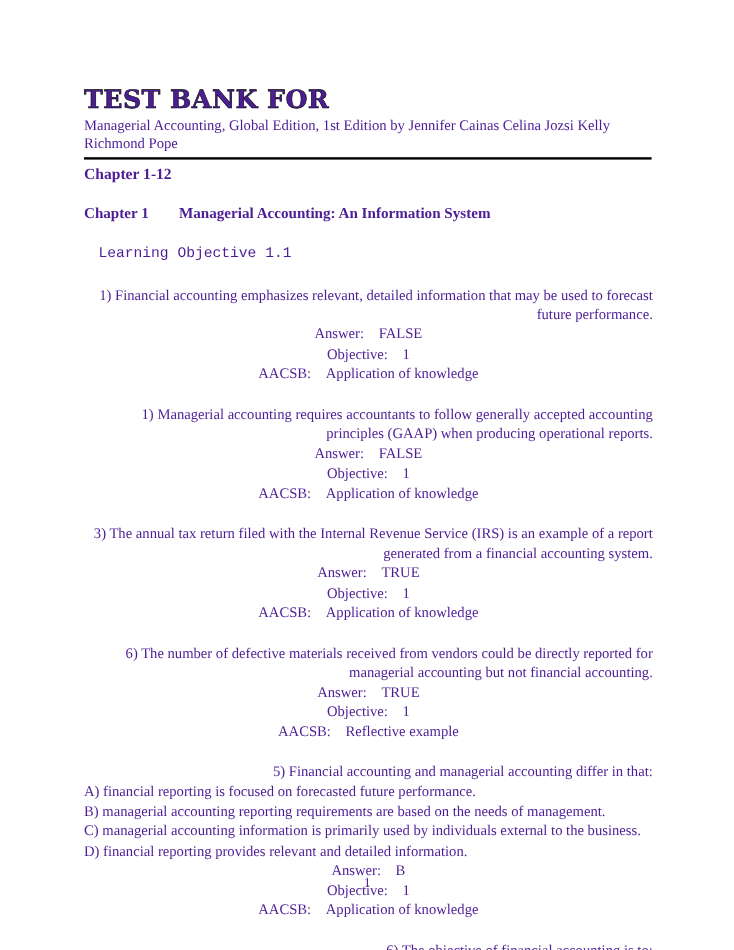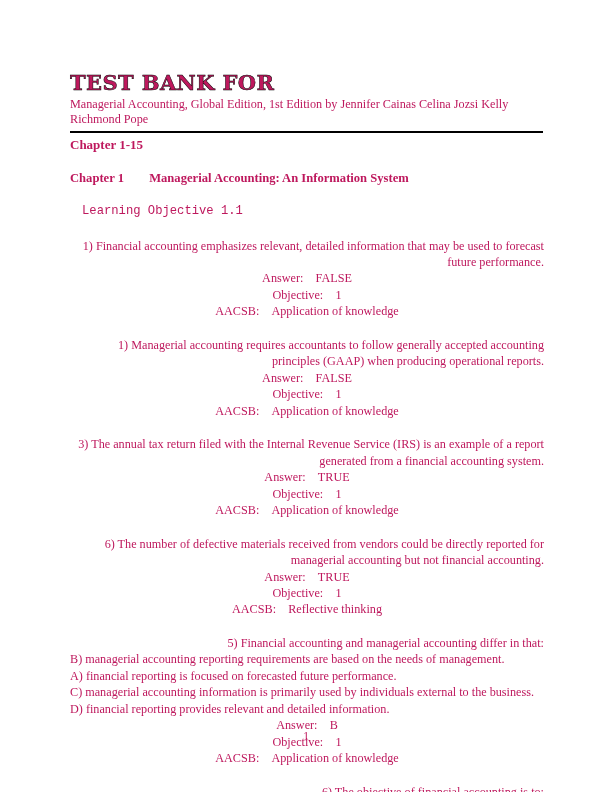--- a/index.html
+++ b/index.html
@@ -7,21 +7,21 @@
     padding: 0;
     background: #ffffff;
   }
   .page {
     position: relative;
     width: 612px;
     height: 792px;
     background: #ffffff;
     overflow: hidden;
     font-family: "Liberation Serif", "DejaVu Serif", serif;
-    color: #be185d;
+    color: #4c1d95;
     -webkit-font-smoothing: antialiased;
   }
   .content {
     position: absolute;
     left: 70px;
     top: 72px;
     width: 474px;
   }
 
   
@@ -94,21 +94,21 @@
 
 <div class="page">
   <div class="content">
 
     <h1 class="doc-title">TEST BANK FOR</h1>
 
     <p class="doc-subtitle">Managerial Accounting, Global Edition, 1st Edition by Jennifer Cainas Celina Jozsi Kelly Richmond Pope</p>
 
     <hr class="rule">
 
-    <p class="chapter-range">Chapter 1-15</p>
+    <p class="chapter-range">Chapter 1-12</p>
 
     <p class="chapter-heading">Chapter 1  Managerial Accounting: An Information System</p>
 
     <p class="lo-line">Learning Objective 1.1</p>
 
     <div id="questions">
         <div class="qblock">
           <p class="qstem">1) Financial accounting emphasizes relevant, detailed information that may be used to forecast future performance.</p>
           <p class="meta-line">Answer:  FALSE</p>
           <p class="meta-line">Objective:  1</p>
@@ -123,26 +123,26 @@
         <div class="qblock">
           <p class="qstem">3) The annual tax return filed with the Internal Revenue Service (IRS) is an example of a report generated from a financial accounting system.</p>
           <p class="meta-line">Answer:  TRUE</p>
           <p class="meta-line">Objective:  1</p>
           <p class="meta-line">AACSB:  Application of knowledge</p>
         </div>
         <div class="qblock">
           <p class="qstem">6) The number of defective materials received from vendors could be directly reported for managerial accounting but not financial accounting.</p>
           <p class="meta-line">Answer:  TRUE</p>
           <p class="meta-line">Objective:  1</p>
-          <p class="meta-line">AACSB:  Reflective thinking</p>
+          <p class="meta-line">AACSB:  Reflective example</p>
         </div>
         <div class="qblock">
           <p class="qstem">5) Financial accounting and managerial accounting differ in that:</p>
+          <p class="qchoice">A) financial reporting is focused on forecasted future performance.</p>
           <p class="qchoice">B) managerial accounting reporting requirements are based on the needs of management.</p>
-          <p class="qchoice">A) financial reporting is focused on forecasted future performance.</p>
           <p class="qchoice">C) managerial accounting information is primarily used by individuals external to the business.</p>
           <p class="qchoice">D) financial reporting provides relevant and detailed information.</p>
           <p class="meta-line">Answer:  B</p>
           <p class="meta-line">Objective:  1</p>
           <p class="meta-line">AACSB:  Application of knowledge</p>
         </div>
         <div class="qblock">
           <p class="qstem">6) The objective of financial accounting is to:</p>
         </div>
       </div>

